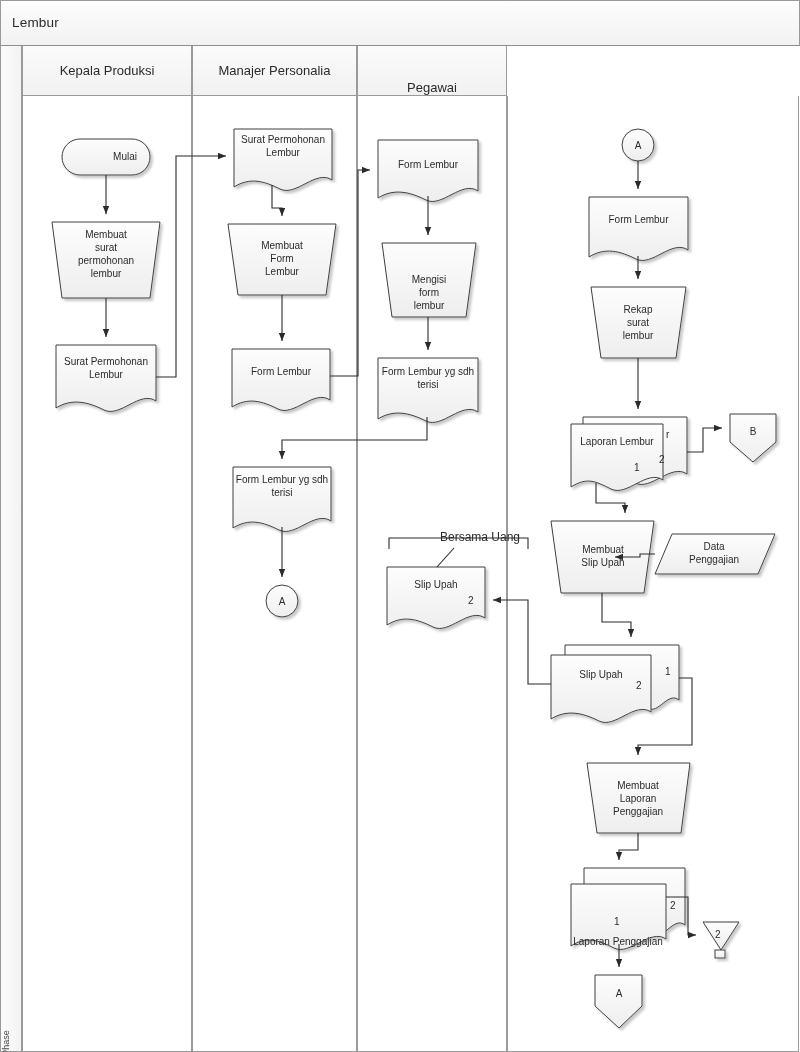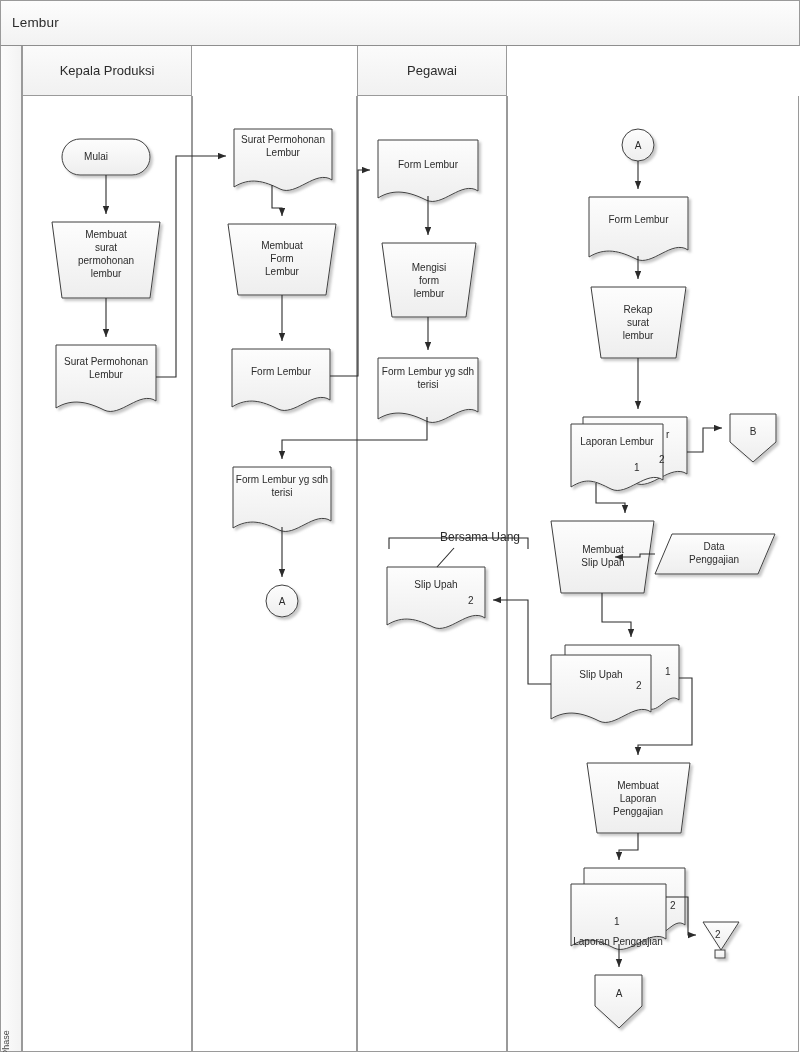--- a/index.html
+++ b/index.html
@@ -59,21 +59,24 @@
     <span>Lembur</span>
   </div>
 
   <div class="phase-band">
     <div class="phase-label">Phase</div>
   </div>
 
   <div class="lane-head" style="left:22px;width:170px;">
       <span>Kepala Produksi</span>
     </div>
-  <div class="lane-head" style="left:357px;width:150px;">
+  <div class="lane-head" style="left:192px;width:165px;">
+      <span>Manajer Personalia</span>
+    </div>
+  <div class="lane-head" style="left:357px;width:150px;align-items:flex-end;">
       <span>Pegawai</span>
     </div>
 
   <div class="lane-body" style="left:22px;width:170px;"></div>
   <div class="lane-body" style="left:192px;width:165px;"></div>
   <div class="lane-body" style="left:357px;width:150px;"></div>
   <div class="lane-body" style="left:507px;width:292px;"></div>
 
   <svg class="overlay" viewBox="0 0 800 1052" xmlns="http://www.w3.org/2000/svg">
     <defs>
@@ -176,40 +179,40 @@
 
       <path d="M666,897 L688,897 L688,935 L696,935" marker-end="url(#arrow)"></path>
 
       <path d="M619,944 L619,967" marker-end="url(#arrow)"></path>
 
       <path d="M389,549 L389,538 L528,538 L528,549"></path>
       <path d="M437,567 L454,548"></path>
     </g>
   </svg>
 
-  <div class="nlabel" style="left:62px;top:150px;width:68px;">Mulai</div>
+  <div class="nlabel" style="left:62px;top:150px;width:68px;padding-left:29px;">Mulai</div>
   <div class="nlabel" style="left:58px;top:228px;width:96px;">Membuat
 surat
 permohonan
 lembur</div>
   <div class="nlabel" style="left:56px;top:355px;width:100px;">Surat Permohonan
 Lembur</div>
 
   <div class="nlabel" style="left:232px;top:133px;width:102px;">Surat Permohonan
 Lembur</div>
   <div class="nlabel" style="left:234px;top:239px;width:96px;">Membuat
 Form
 Lembur</div>
   <div class="nlabel" style="left:232px;top:365px;width:98px;">Form Lembur</div>
   <div class="nlabel" style="left:231px;top:473px;width:102px;">Form Lembur yg sdh
 terisi</div>
   <div class="nlabel" style="left:266px;top:595px;width:32px;">A</div>
 
   <div class="nlabel" style="left:378px;top:158px;width:100px;">Form Lembur</div>
-  <div class="nlabel" style="left:384px;top:261px;width:90px;">Mengisi
+  <div class="nlabel" style="left:384px;top:273px;width:90px;">Mengisi
 form
 lembur</div>
   <div class="nlabel" style="left:376px;top:365px;width:104px;">Form Lembur yg sdh
 terisi</div>
   <div class="nlabel" style="left:387px;top:578px;width:98px;">Slip Upah</div>
   <div class="nnum" style="left:468px;top:595px;">2</div>
 
   <div class="nlabel" style="left:622px;top:139px;width:32px;">A</div>
   <div class="nlabel" style="left:589px;top:213px;width:99px;">Form Lembur</div>
   <div class="nlabel" style="left:592px;top:303px;width:92px;">Rekap

